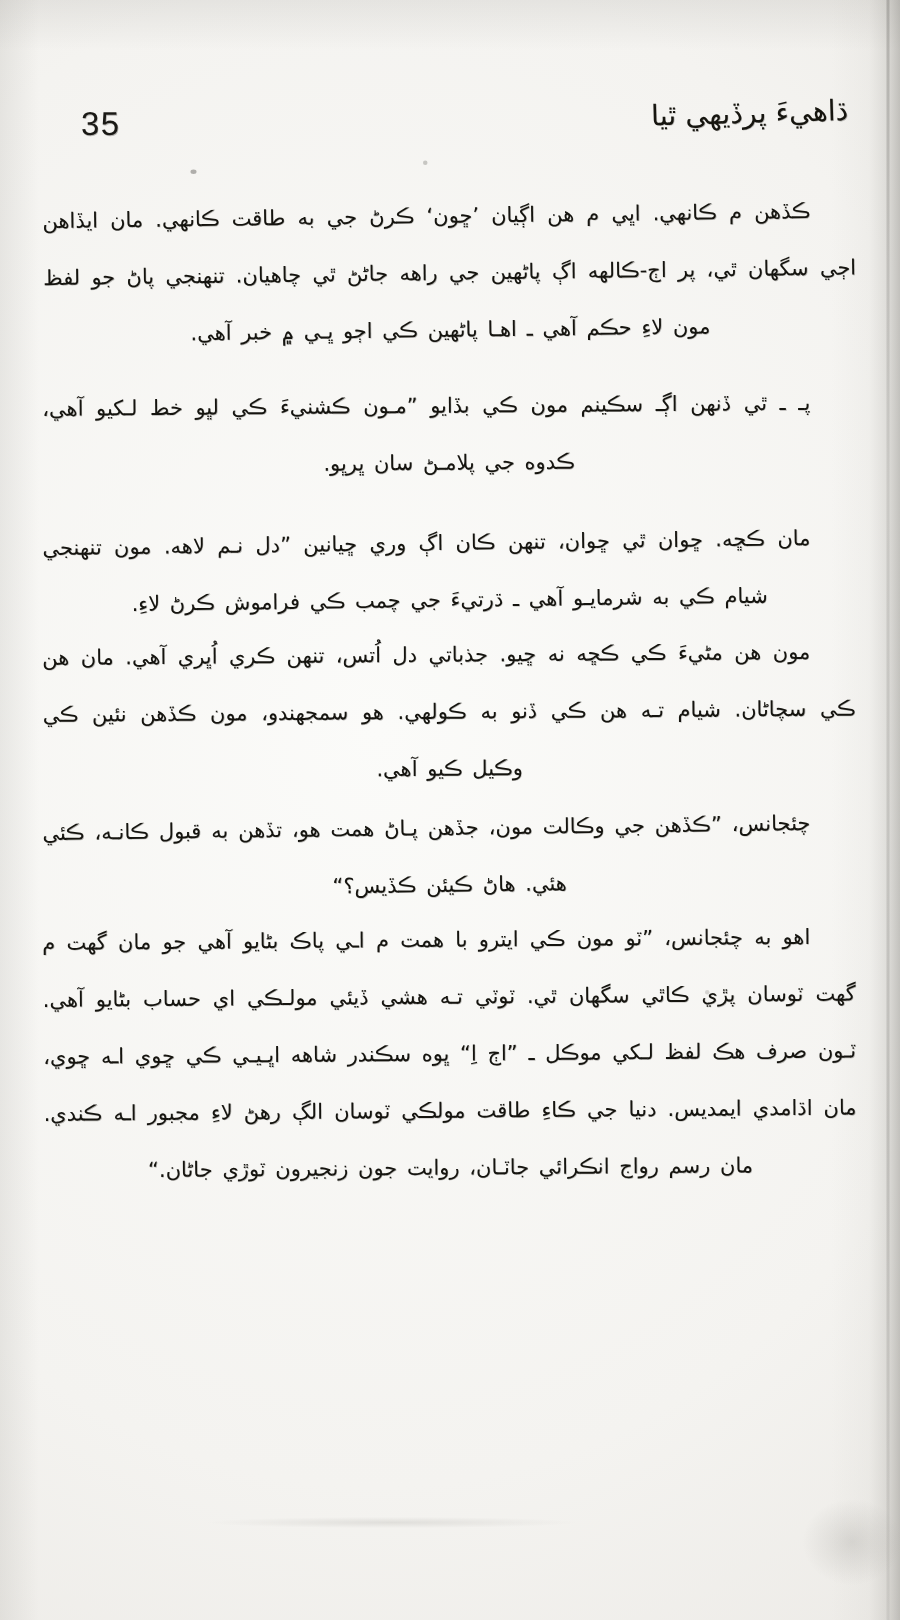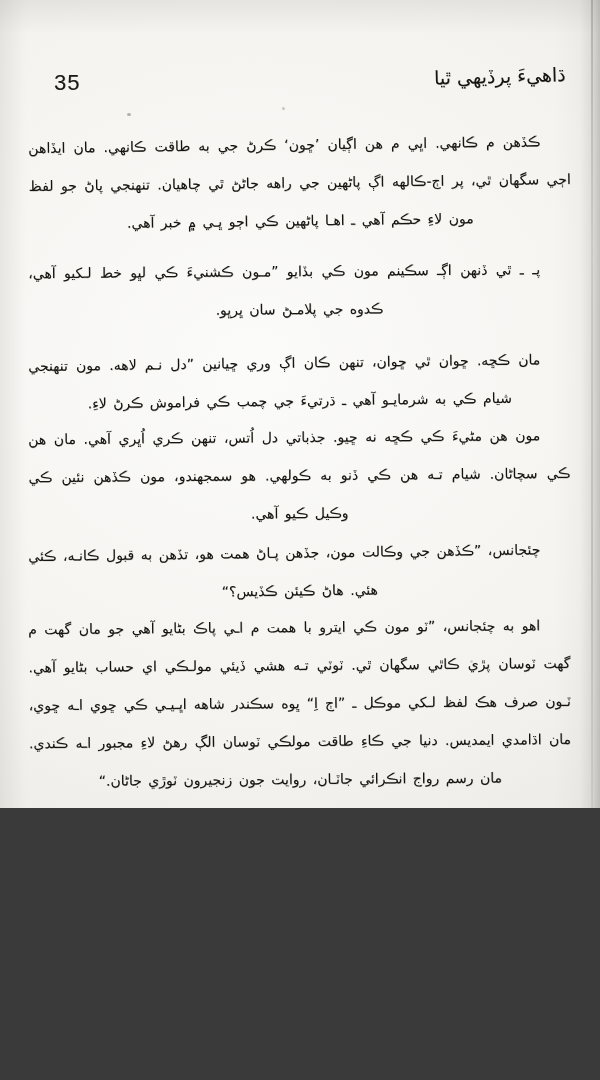--- a/index.html
+++ b/index.html
@@ -5,21 +5,21 @@
 <style>
   html, body {
     margin: 0;
     padding: 0;
     background: #3a3a3a;
   }
 
   .page {
     position: relative;
     width: 600px;
-    height: 808px;
+    height: 1080px;
     margin: 0 auto;
     overflow: hidden;
     background: #f3f2ef;
     font-family: "DejaVu Sans", sans-serif;
     
     background-image:
       radial-gradient(130% 85% at 42% 45%, #fbfbf9 0%, #f4f3f0 55%, #eceae6 82%, #e4e1dc 100%);
   }
 
   

